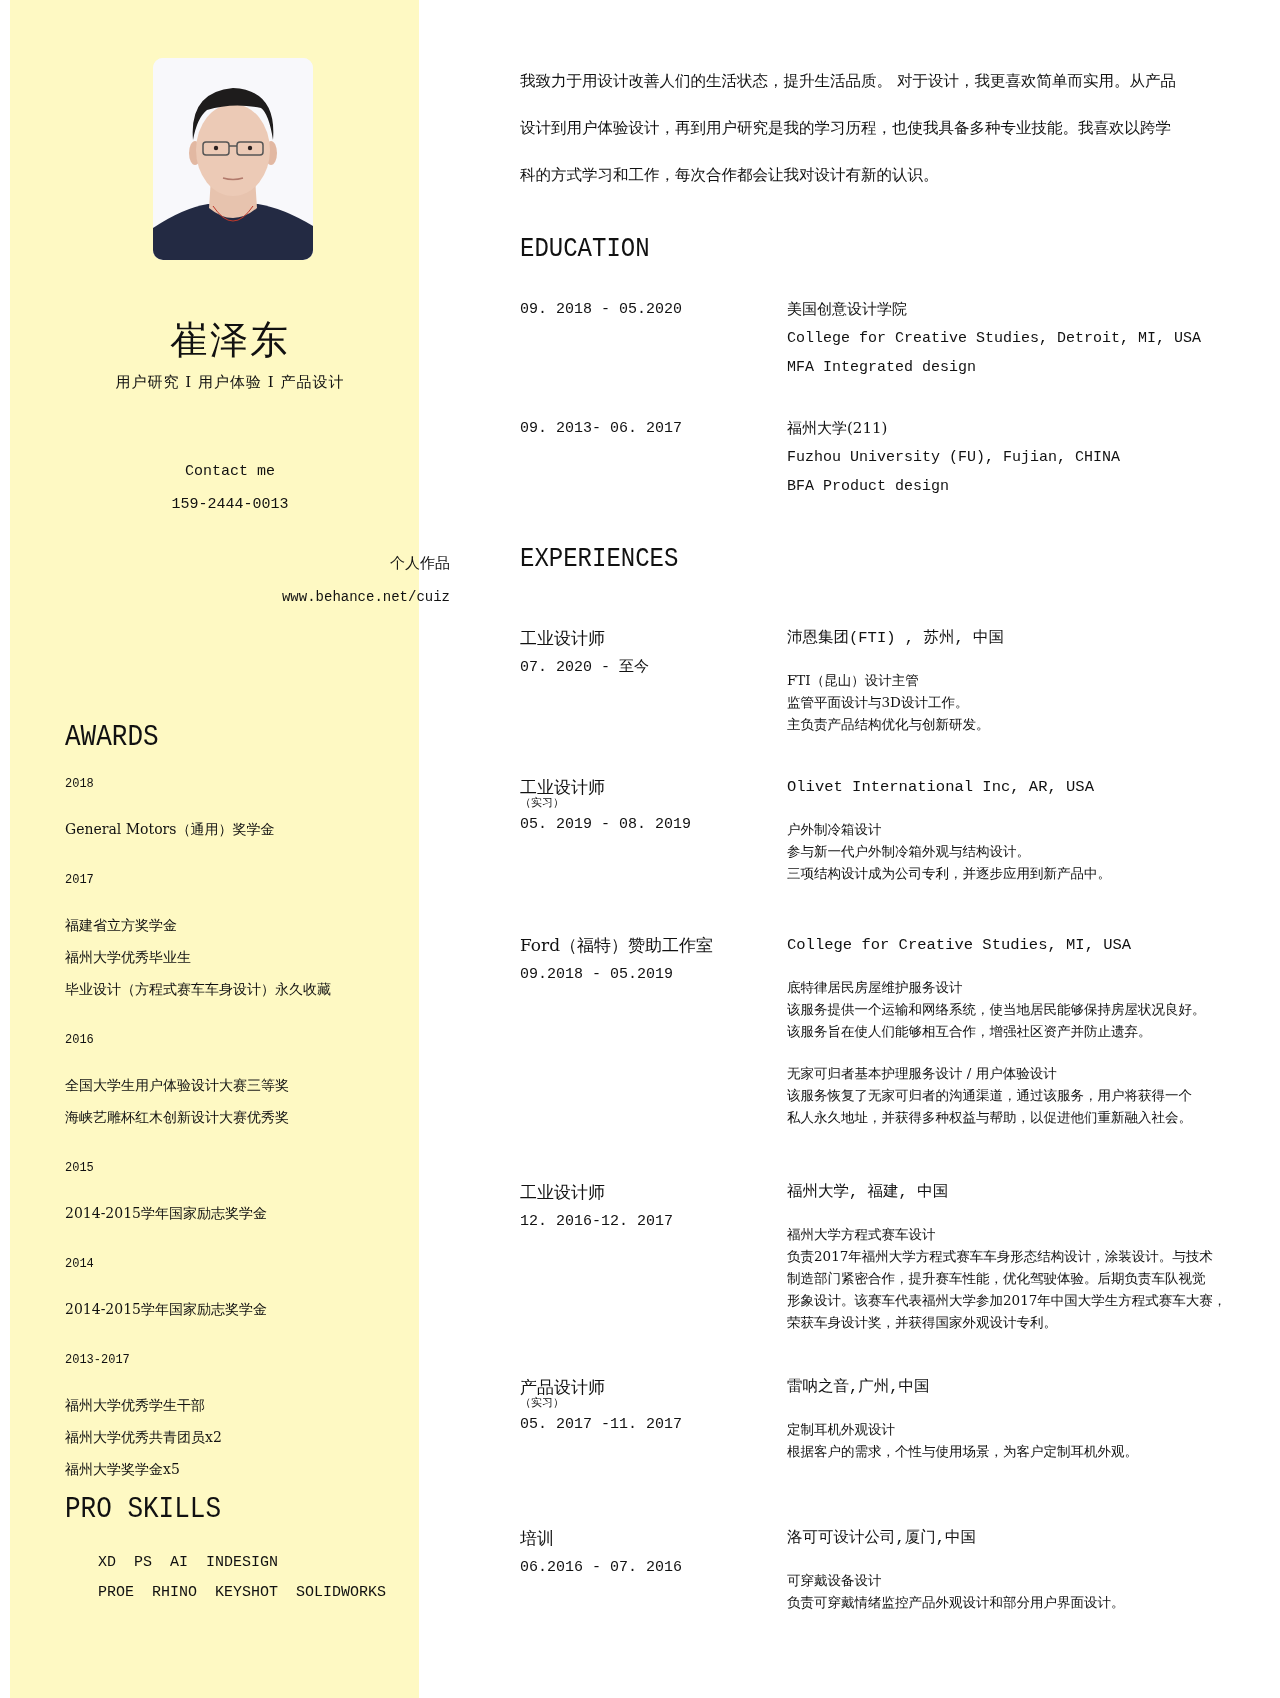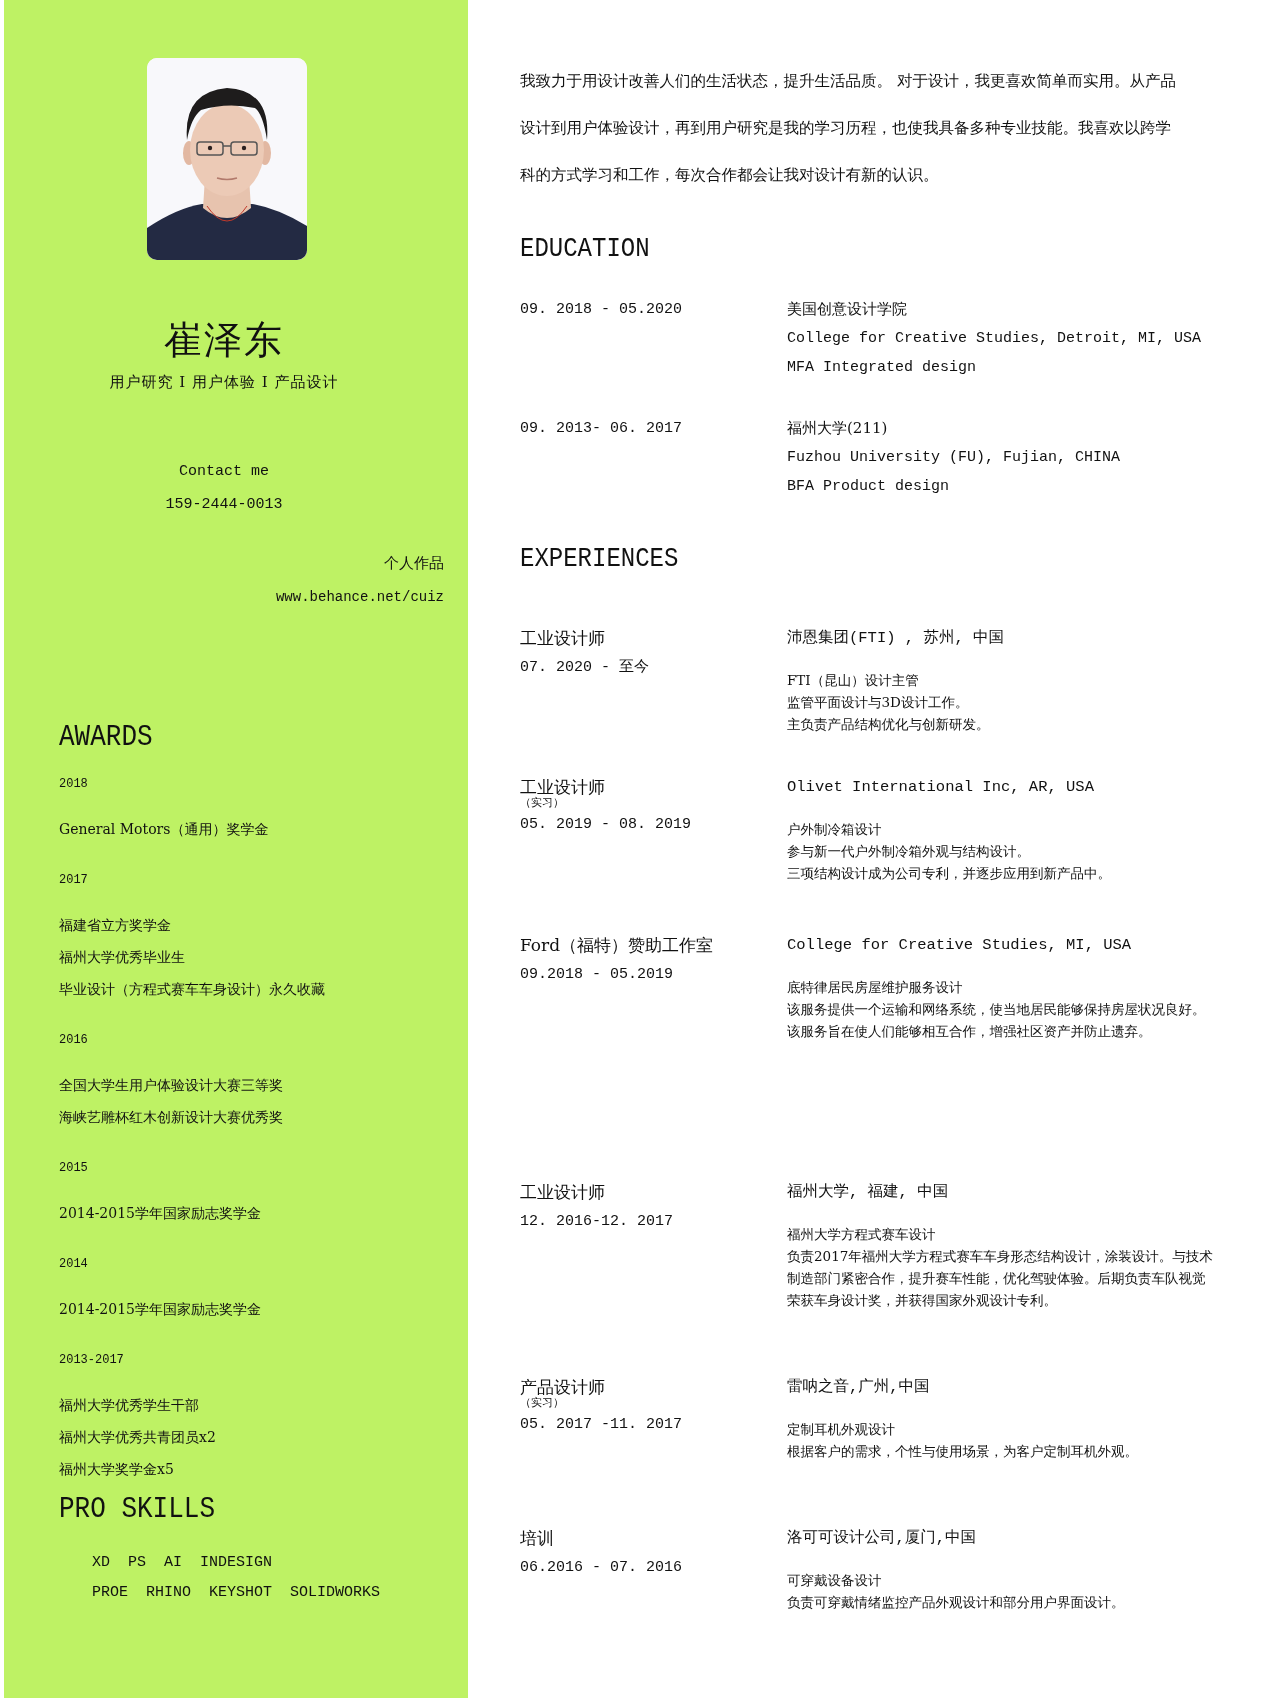--- a/index.html
+++ b/index.html
@@ -1,19 +1,19 @@
 <!DOCTYPE html>
 <html><head>
 <meta charset="utf-8">
 <style>
   * { margin: 0; padding: 0; box-sizing: border-box; }
   html, body { width: 1280px; height: 1698px; background: #ffffff; overflow: hidden; }
   body { position: relative; font-family: "Liberation Serif", "DejaVu Serif", serif; color: #111; }
 
-  .sidebar { position: absolute; left: 4px; top: 0; width: 464px; height: 1698px; background: #bef264; }
+  .sidebar { position: absolute; left: 10px; top: 0; width: 409px; height: 1698px; background: #fef9c3; }
   .photo { position: absolute; left: 143px; top: 58px; width: 160px; height: 202px; border-radius: 10px; overflow: hidden; background: #f7f7fa; }
   .photo svg { display: block; }
 
   .name { position: absolute; left: 0; width: 440px; top: 315px; text-align: center; font-size: 38px; font-family: "DejaVu Serif", serif; letter-spacing: 2px; }
   .subtitle { position: absolute; left: 0; width: 440px; top: 373px; text-align: center; font-size: 15px; font-family: "DejaVu Serif", serif; letter-spacing: 1px; }
 
   .contact-label { position: absolute; left: 0; width: 440px; top: 463px; text-align: center; font-size: 15px; font-family: "Liberation Mono", monospace; }
   .contact-phone { position: absolute; left: 0; width: 440px; top: 496px; text-align: center; font-size: 15px; font-family: "Liberation Mono", monospace; }
   .portfolio-label { position: absolute; left: 0; width: 440px; top: 554px; text-align: right; font-size: 15px; font-family: "DejaVu Serif", serif; }
   .portfolio-url { position: absolute; left: 0; width: 440px; top: 589px; text-align: right; font-size: 14px; font-family: "Liberation Mono", monospace; }
@@ -197,34 +197,40 @@
       <div class="role">Ford（福特）赞助工作室</div>
       <div class="exp-date">09.2018 - 05.2019</div>
     </div>
     <div class="right-col">
       <div class="company">College for Creative Studies, MI, USA</div>
       <div class="project">
         <div class="proj-line">底特律居民房屋维护服务设计</div>
         <div class="proj-line">该服务提供一个运输和网络系统，使当地居民能够保持房屋状况良好。</div>
         <div class="proj-line">该服务旨在使人们能够相互合作，增强社区资产并防止遗弃。</div>
       </div>
+      <div class="project">
+        <div class="proj-line">无家可归者基本护理服务设计 / 用户体验设计</div>
+        <div class="proj-line">该服务恢复了无家可归者的沟通渠道，通过该服务，用户将获得一个</div>
+        <div class="proj-line">私人永久地址，并获得多种权益与帮助，以促进他们重新融入社会。</div>
+      </div>
     </div>
   </div>
 
   <div class="exp-row" style="top:1177px;">
     <div class="left-col">
       <div class="role">工业设计师</div>
       <div class="exp-date">12. 2016-12. 2017</div>
     </div>
     <div class="right-col">
       <div class="company">福州大学, 福建, 中国</div>
       <div class="project">
         <div class="proj-line">福州大学方程式赛车设计</div>
         <div class="proj-line">负责2017年福州大学方程式赛车车身形态结构设计，涂装设计。与技术</div>
         <div class="proj-line">制造部门紧密合作，提升赛车性能，优化驾驶体验。后期负责车队视觉</div>
+        <div class="proj-line">形象设计。该赛车代表福州大学参加2017年中国大学生方程式赛车大赛，</div>
         <div class="proj-line">荣获车身设计奖，并获得国家外观设计专利。</div>
       </div>
     </div>
   </div>
 
   <div class="exp-row" style="top:1372px;">
     <div class="left-col">
       <div class="role">产品设计师</div>
       <div class="role-note">（实习）</div>
       <div class="exp-date">05. 2017 -11. 2017</div>

